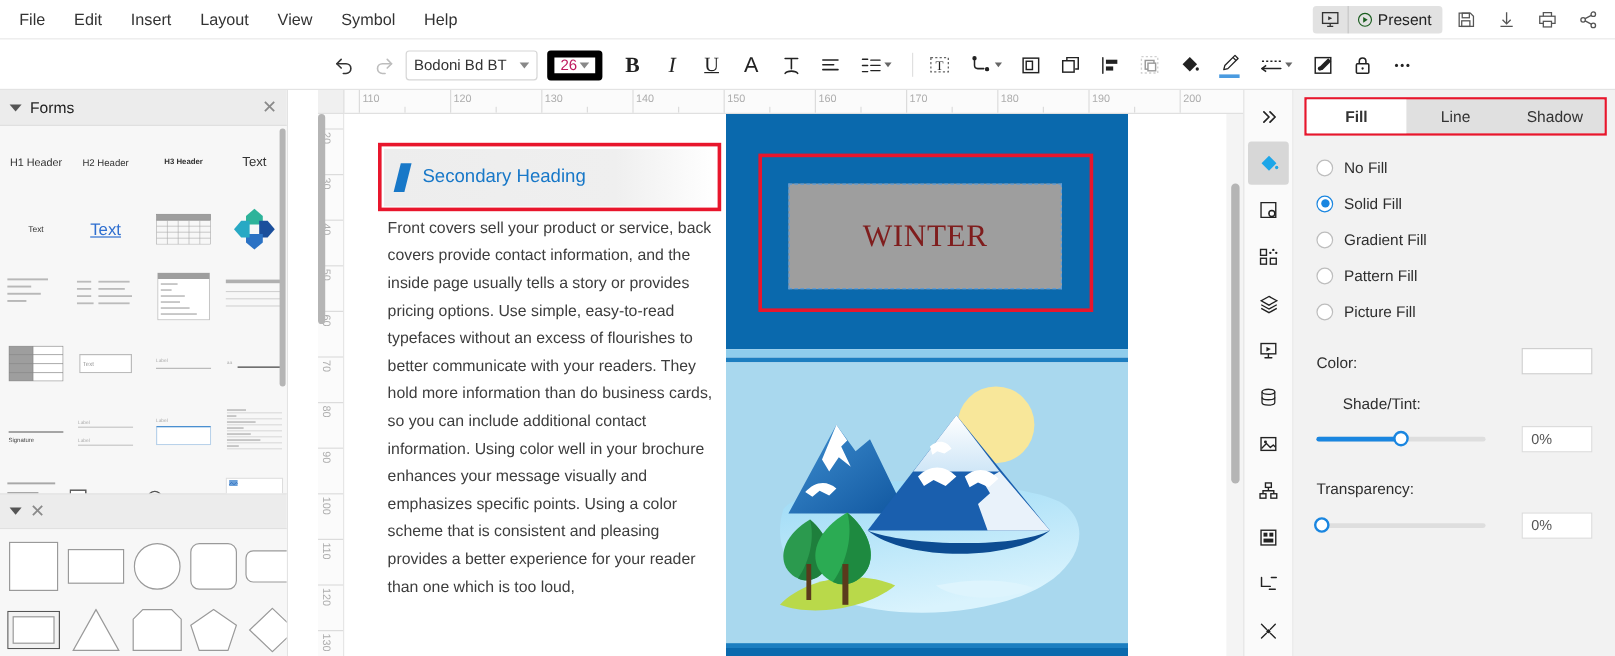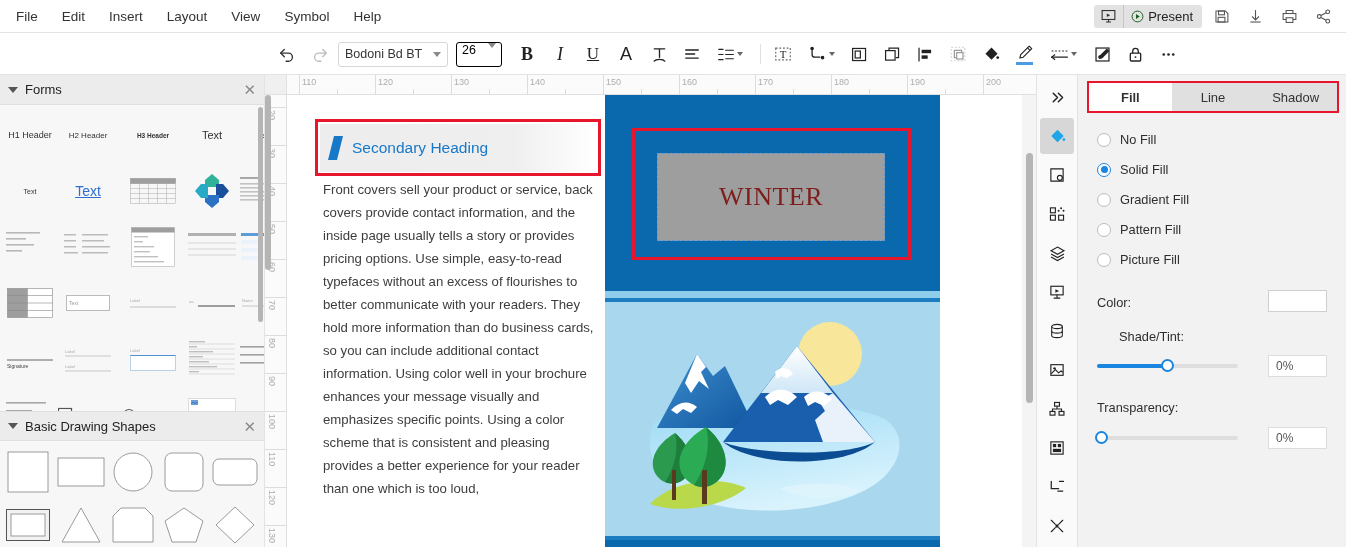--- a/index.html
+++ b/index.html
@@ -68,33 +68,33 @@
     justify-content: center; margin-right: 3px;
   }
   .tb-sep { width: 1px; height: 20px; background: #e0e0e0; margin: 0 7px; }
   .font-select {
     display: flex; align-items: center; justify-content: space-between;
     border: 1px solid #d6d6d6; border-radius: 3px; height: 25px;
     width: 110px; padding: 0 6px; font-size: 12.5px; color: #333;
     margin-right: 8px; background: #fff;
   }
   .size-select {
-    display: flex; justify-content: space-between;
-    border: 1px solid #000000; border-radius: 3px; height: 25px;
-    width: 46px; padding: 0 5px; font-size: 12.5px; color: #000000;
+    display: flex; align-items: center; justify-content: space-between;
+    border: 6px solid #000000; border-radius: 3px; height: 25px;
+    width: 46px; padding: 0 5px; font-size: 12.5px; color: #be185d;
     margin-right: 10px; background: #fff;
   }
   .caret { border-left: 4px solid transparent; border-right: 4px solid transparent;
            border-top: 5px solid #888; }
   .caret-sm { border-left: 3px solid transparent; border-right: 3px solid transparent;
            border-top: 4px solid #666; margin-left: 1px; }
 
   
   .leftpanel {
-    position: absolute; left: 0; top: 75px; width: 265px; height: 472px;
+    position: absolute; left: 0; top: 75px; width: 240px; height: 472px;
     background: #f7f7f7; border-right: 1px solid #e3e3e3; overflow: hidden;
   }
   .group-header {
     height: 30px; background: #ececec; display: flex; align-items: center;
     padding: 0 8px; border-bottom: 1px solid #e0e0e0;
   }
   .tri { width:0;height:0;border-left:5px solid transparent;border-right:5px solid transparent;
          border-top:6px solid #555; margin-right: 7px; }
   .group-title { font-size: 13px; color: #222; flex: 1; }
   .gx { font-size: 15px; color: #8a8a8a; line-height: 1; }
@@ -688,21 +688,20 @@
             <path d="M3 6l2-2 2 2 2-2 1 1" stroke="#2f6fc0" stroke-width="0.7" fill="none"></path>
             </svg>
           </div>
         <div class="sym-cell"></div>
       </div>
       <div class="left-scroll"></div>
     </div>
 
     <div class="group-header" style="border-top:1px solid #e0e0e0;">
       <span class="tri"></span>
-      <span class="group-title">Basic Drawing Shapes</span>
       <span class="gx">✕</span>
     </div>
 
     <div class="bds-body">
       <div class="shape-grid">
         <div class="shape-cell">
           <svg width="42" height="42" viewBox="0 0 42 42">
               <rect x="1" y="1" width="40" height="40" fill="#fff" stroke="#9a9a9a"></rect>
             </svg>
           </div>

